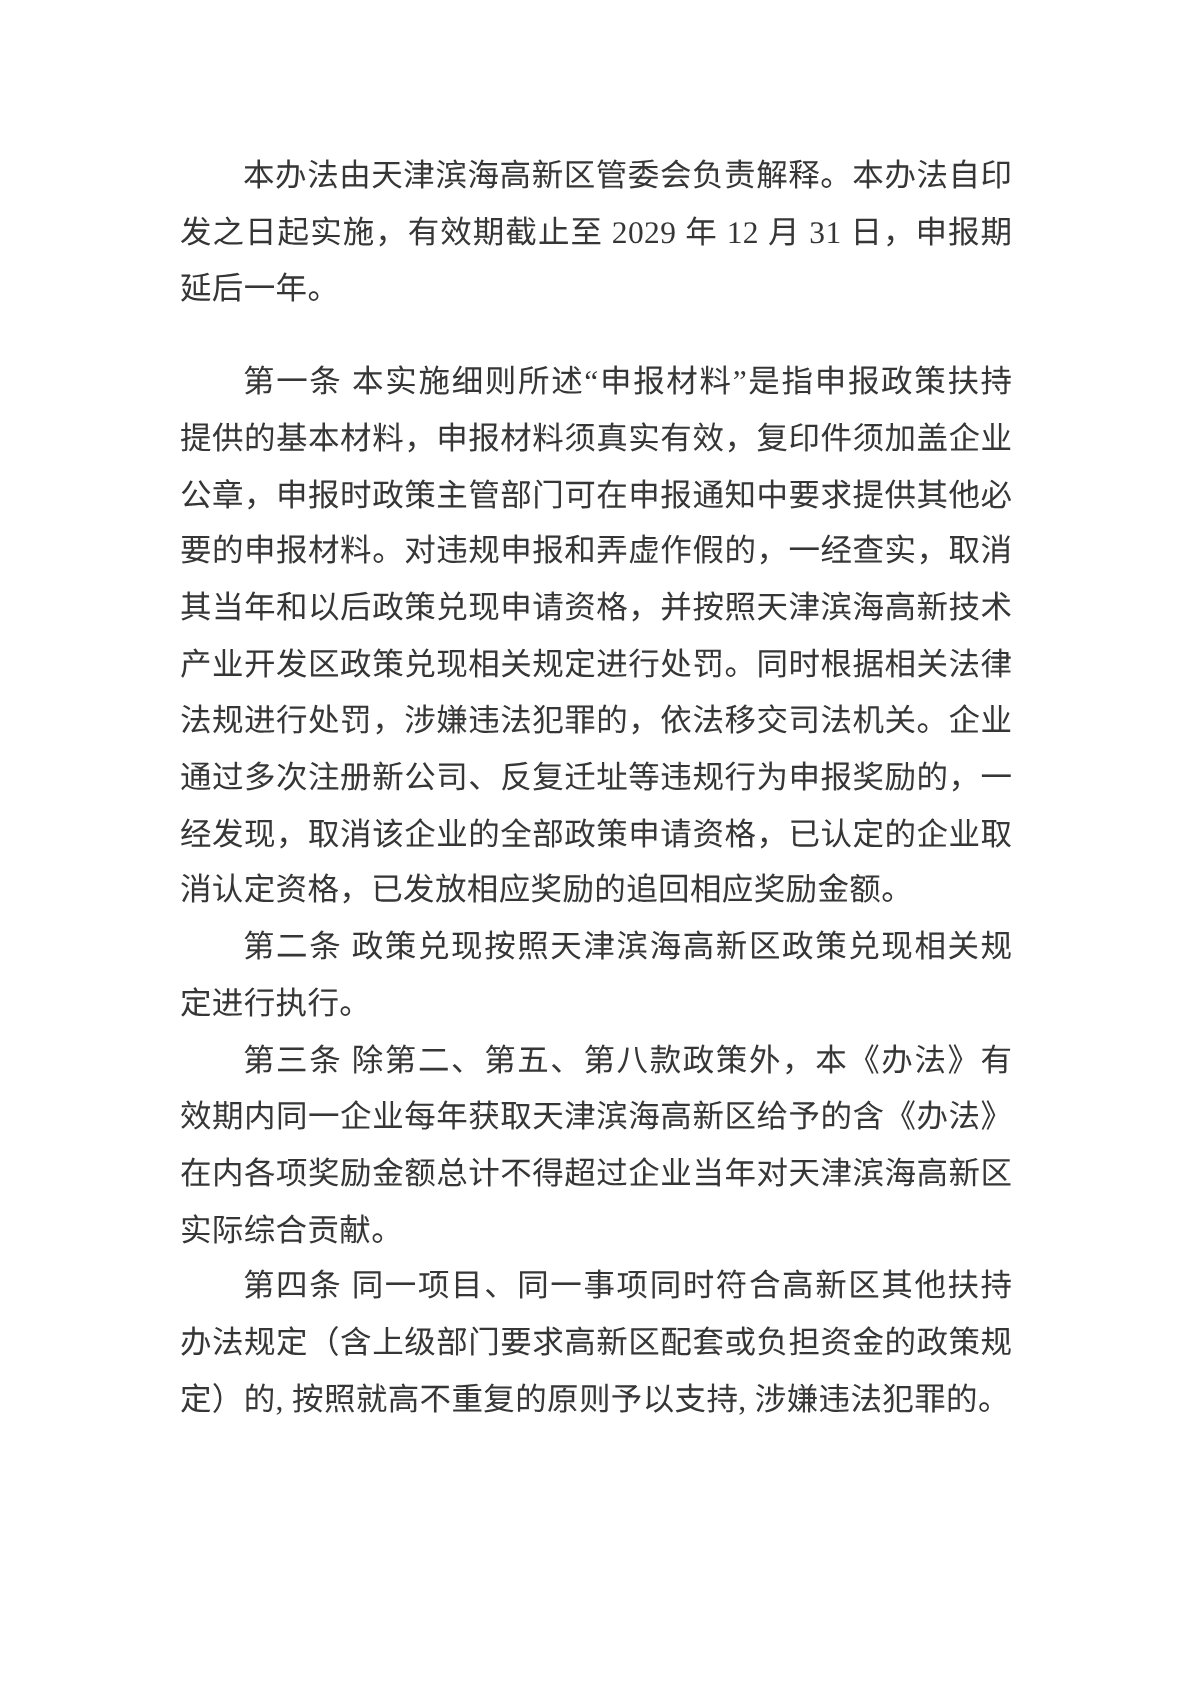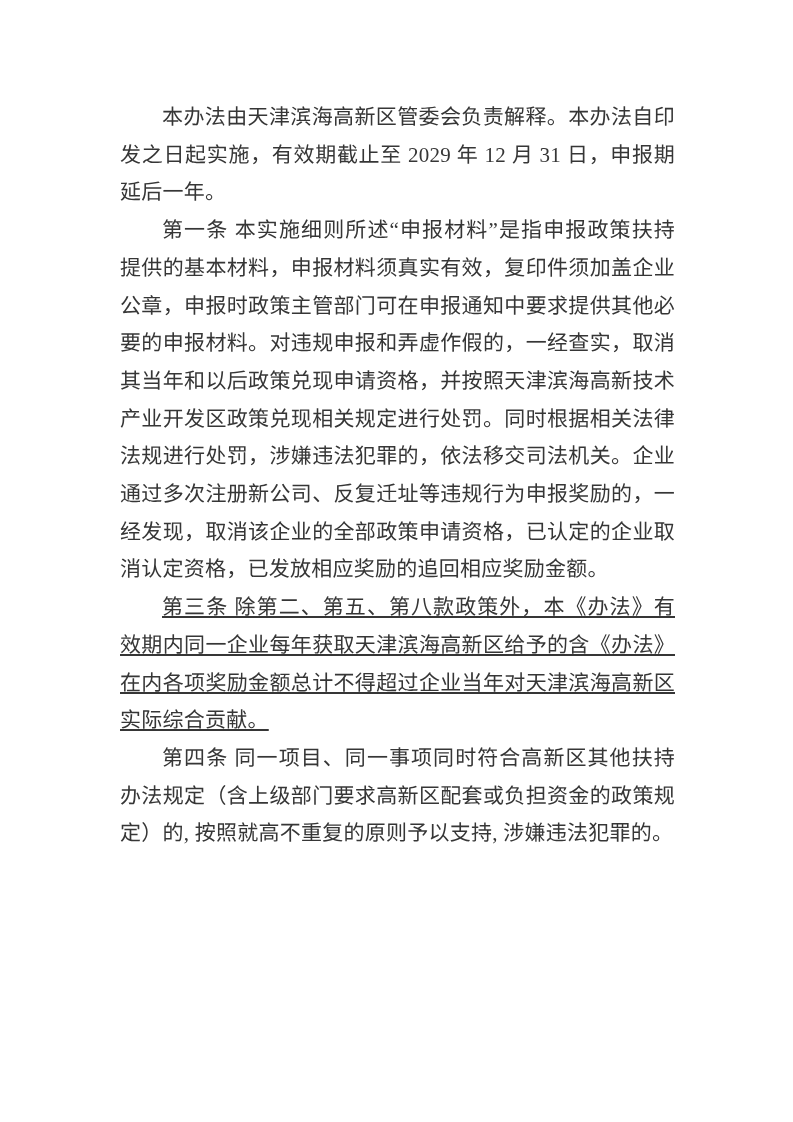--- a/index.html
+++ b/index.html
@@ -33,17 +33,18 @@
     text-indent: 42px;
     word-break: normal;
   }
 </style>
 </head>
 <body>
 
 <div class="page" style="background: rgb(255, 255, 255); padding-left: 15px;">
   <div class="content" id="doc-body">
       <p class="para" style="color: rgb(54, 54, 54);">本办法由天津滨海高新区管委会负责解释。本办法自印发之日起实施，有效期截止至 2029 年 12 月 31 日，申报期延后一年。</p>
-      <p class="para" style="color: rgb(54, 54, 54);">第一条 本实施细则所述“申报材料”是指申报政策扶持提供的基本材料，申报材料须真实有效，复印件须加盖企业公章，申报时政策主管部门可在申报通知中要求提供其他必要的申报材料。对违规申报和弄虚作假的，一经查实，取消其当年和以后政策兑现申请资格，并按照天津滨海高新技术产业开发区政策兑现相关规定进行处罚。同时根据相关法律法规进行处罚，涉嫌违法犯罪的，依法移交司法机关。企业通过多次注册新公司、反复迁址等违规行为申报奖励的，一经发现，取消该企业的全部政策申请资格，已认定的企业取消认定资格，已发放相应奖励的追回相应奖励金额。</p>
-      <p class="para" style="color: rgb(54, 54, 54); text-decoration: underline;">第三条 除第二、第五、第八款政策外，本《办法》有效期内同一企业每年获取天津滨海高新区给予的含《办法》在内各项奖励金额总计不得超过企业当年对天津滨海高新区实际综合贡献。</p>
+      <p class="para" style="color: rgb(54, 54, 54); margin-top: 24px;">第一条 本实施细则所述“申报材料”是指申报政策扶持提供的基本材料，申报材料须真实有效，复印件须加盖企业公章，申报时政策主管部门可在申报通知中要求提供其他必要的申报材料。对违规申报和弄虚作假的，一经查实，取消其当年和以后政策兑现申请资格，并按照天津滨海高新技术产业开发区政策兑现相关规定进行处罚。同时根据相关法律法规进行处罚，涉嫌违法犯罪的，依法移交司法机关。企业通过多次注册新公司、反复迁址等违规行为申报奖励的，一经发现，取消该企业的全部政策申请资格，已认定的企业取消认定资格，已发放相应奖励的追回相应奖励金额。</p>
+      <p class="para" style="color: rgb(54, 54, 54);">第二条 政策兑现按照天津滨海高新区政策兑现相关规定进行执行。</p>
+      <p class="para" style="color: rgb(54, 54, 54);">第三条 除第二、第五、第八款政策外，本《办法》有效期内同一企业每年获取天津滨海高新区给予的含《办法》在内各项奖励金额总计不得超过企业当年对天津滨海高新区实际综合贡献。</p>
       <p class="para" style="color: rgb(54, 54, 54);">第四条 同一项目、同一事项同时符合高新区其他扶持办法规定（含上级部门要求高新区配套或负担资金的政策规定）的, 按照就高不重复的原则予以支持, 涉嫌违法犯罪的。</p>
     </div>
 </div>
 
 </body></html>

